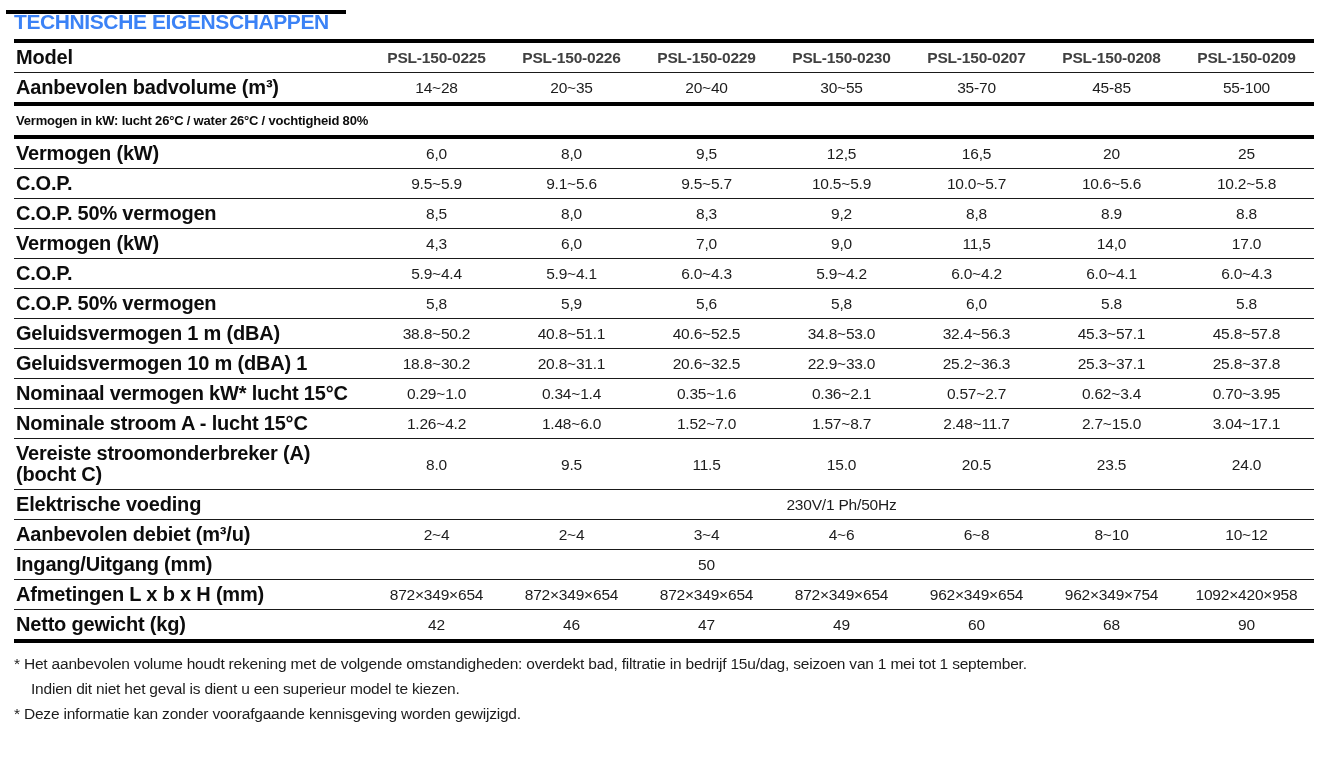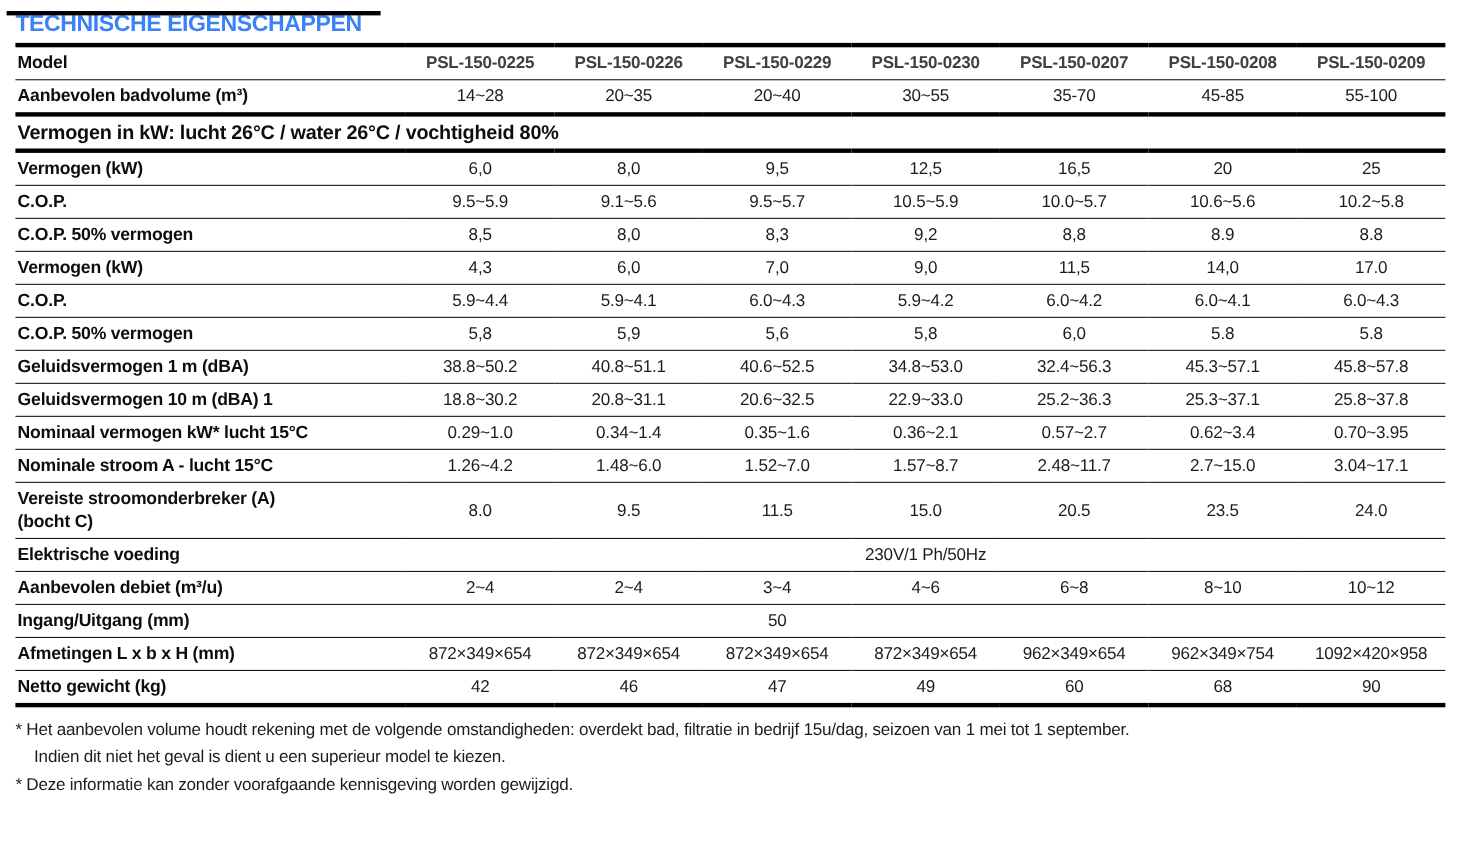--- a/index.html
+++ b/index.html
@@ -46,21 +46,21 @@
   .spec-table th, .spec-table td {
     padding: 4px 2px;
     line-height: 21px;
     vertical-align: middle;
     border-top: 1.5px solid #1a1a1a;
   }
   tr.model-row th { border-top: none; }
   .label-cell {
     text-align: left;
     font-weight: bold;
-    font-size: 16px;
+    font-size: 20px;
     padding-left: 2px;
     white-space: pre-line;
     color: #0d0d0d;
   }
   .model-cell {
     text-align: center;
     font-weight: bold;
     font-size: 15.5px;
     color: #404040;
   }
@@ -68,21 +68,21 @@
     text-align: center;
     font-weight: normal;
     font-size: 15.5px;
     color: #1c1c1c;
     white-space: nowrap;
   }
   tr.section-row td {
     border-top: 4px solid #000;
     border-bottom: 4px solid #000;
     font-weight: bold;
-    font-size: 18px;
+    font-size: 13px;
     text-align: left;
     padding-left: 2px;
     color: #0d0d0d;
   }
   .footnotes {
     margin: 8px 0 0 14px;
     font-size: 15.5px;
     line-height: 25px;
     color: #1c1c1c;
   }

